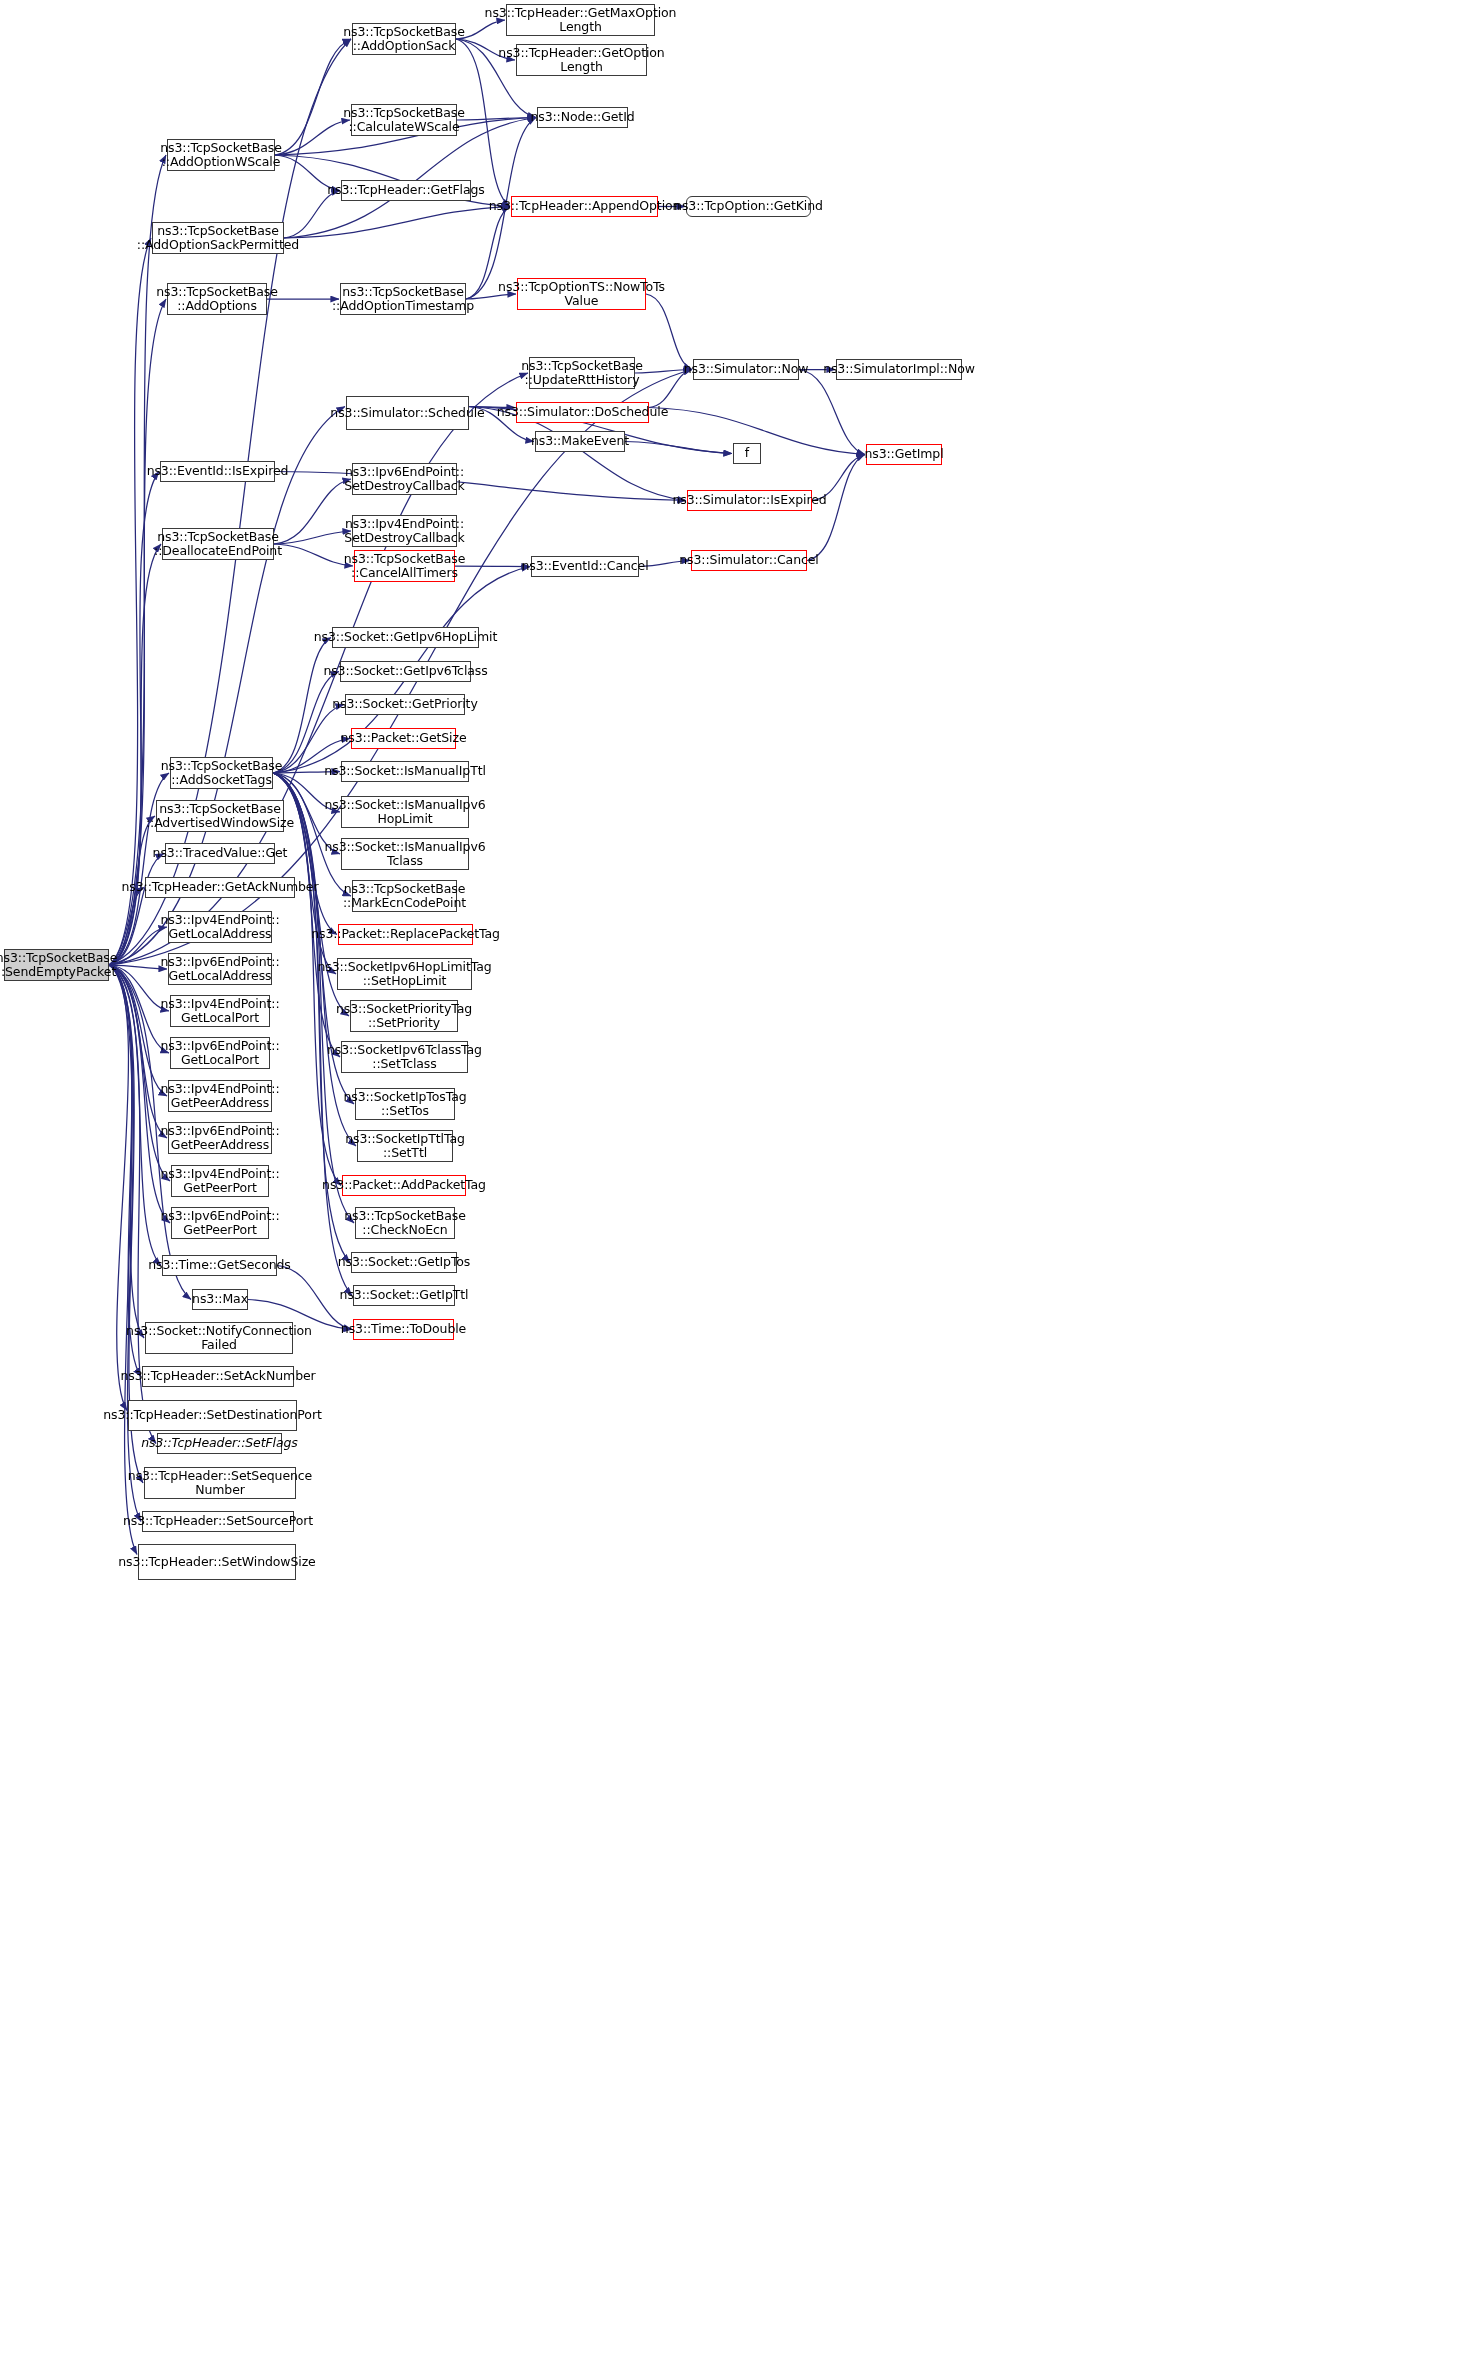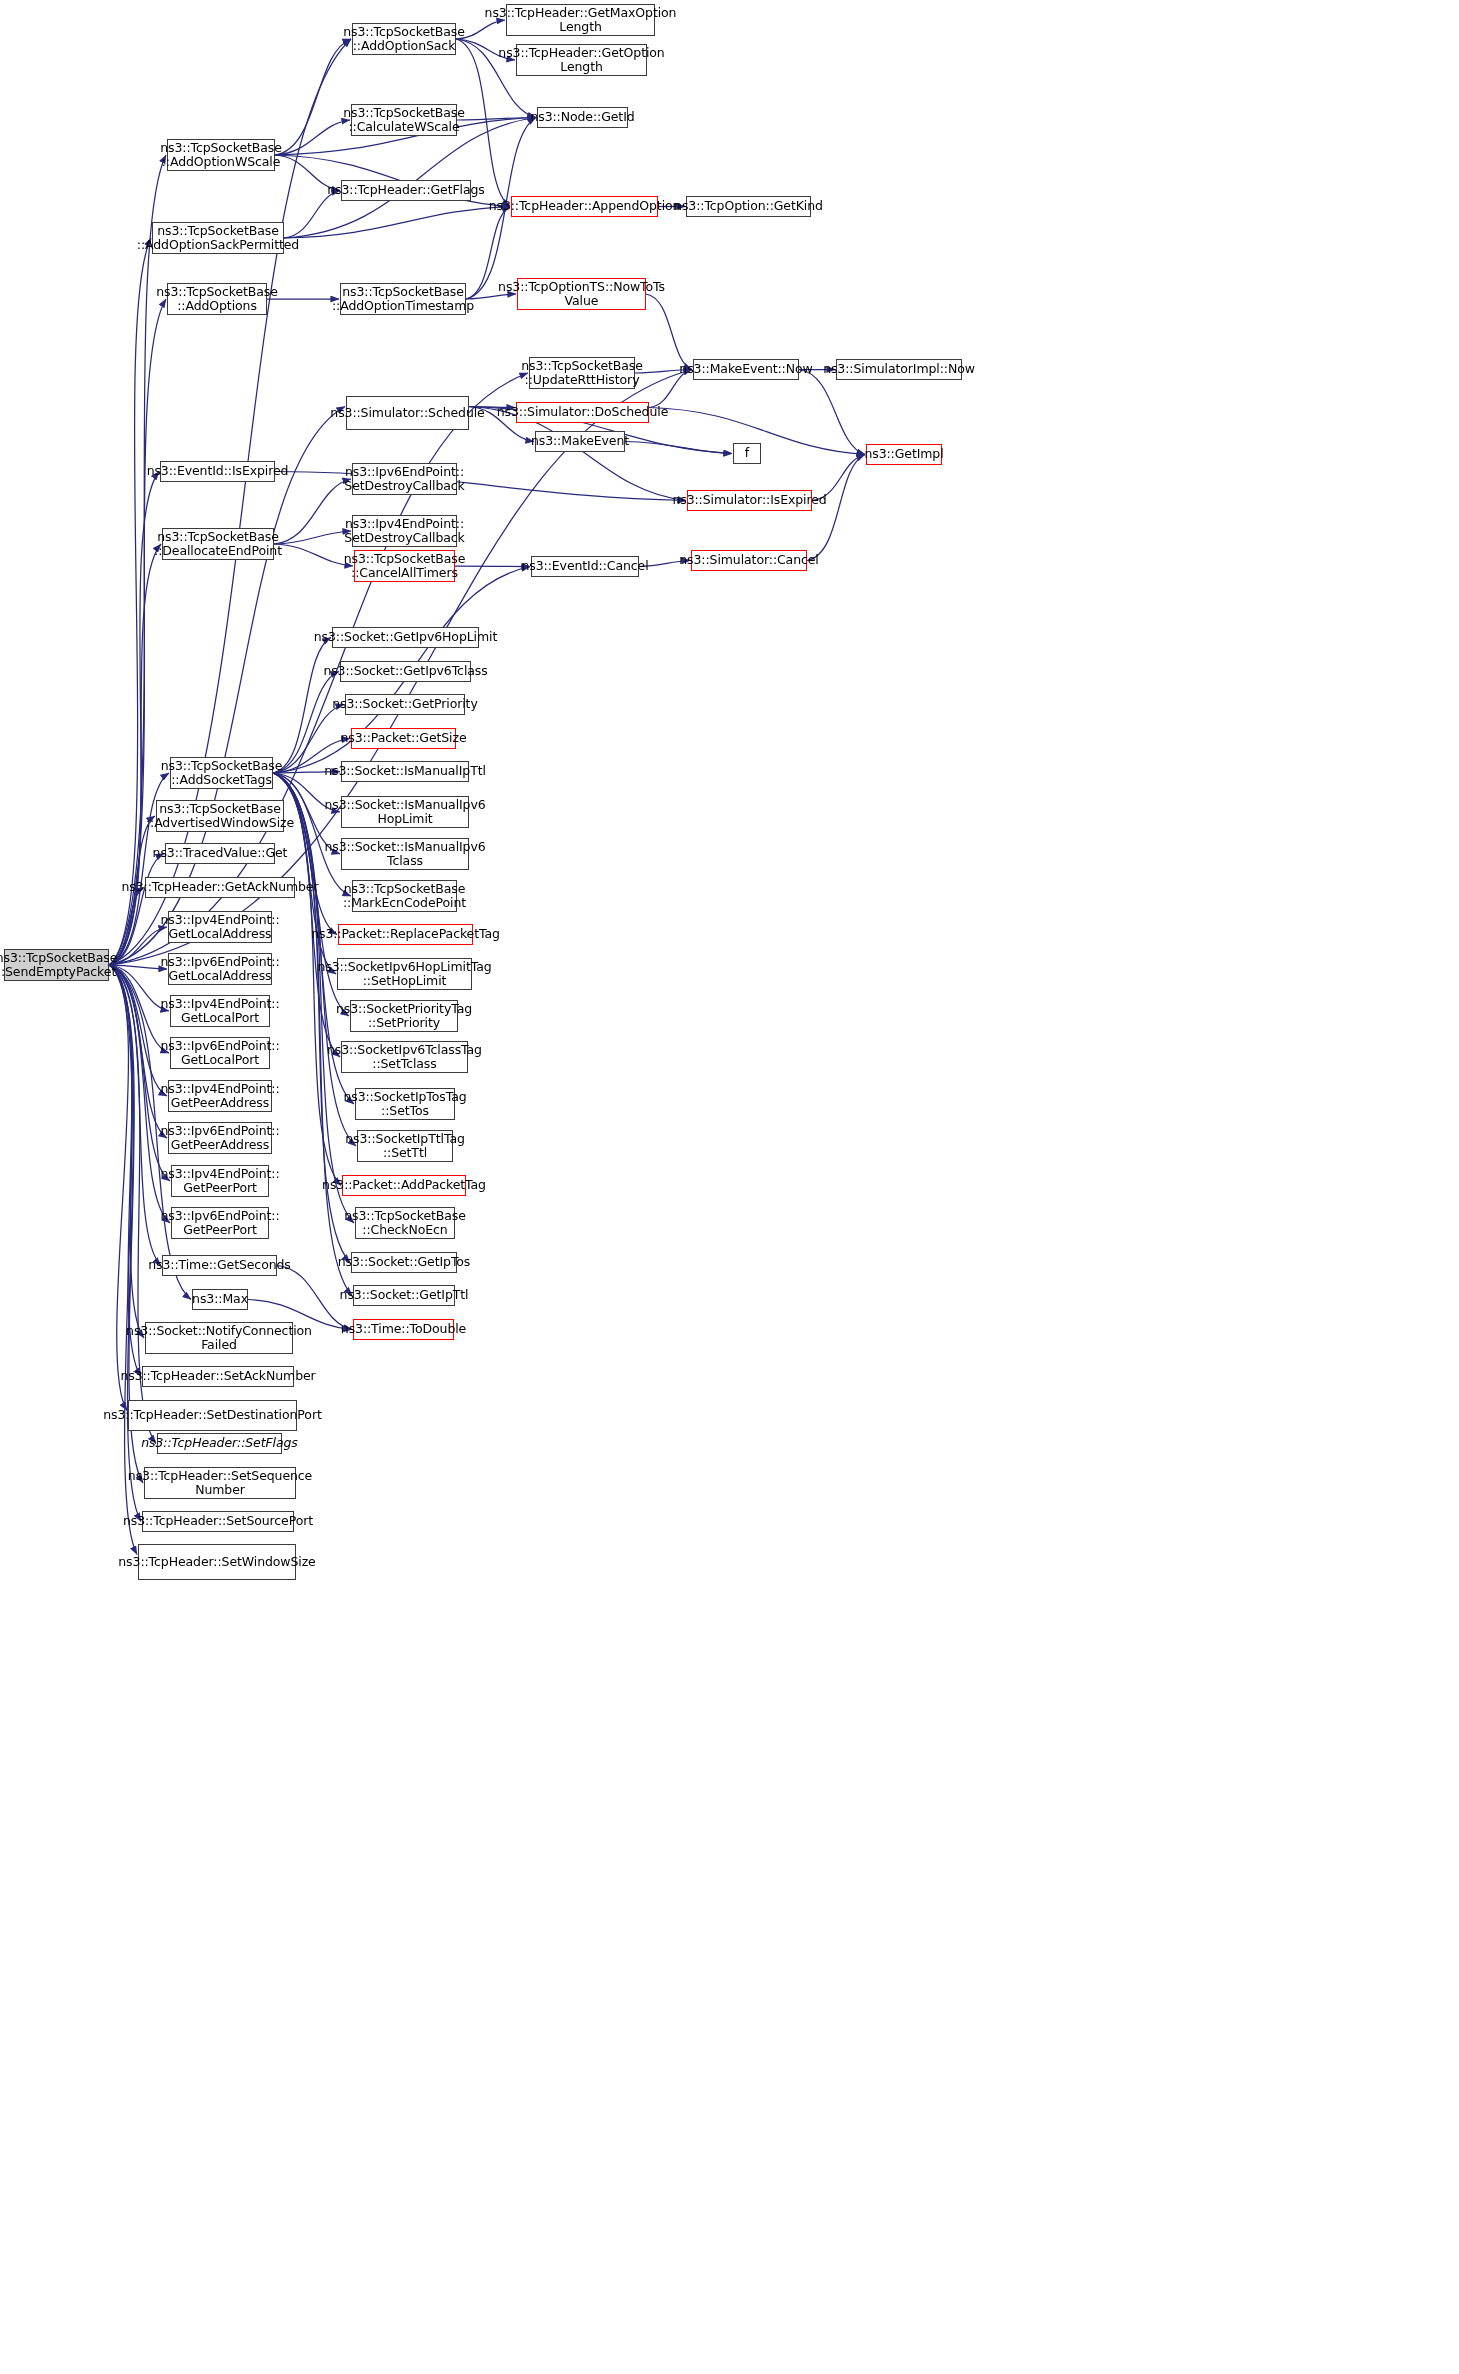--- a/index.html
+++ b/index.html
@@ -135,32 +135,32 @@
 Length</div>
       <div class="node" style="left: 516px; top: 44px; width: 131px; height: 32px;">ns3::TcpHeader::GetOption
 Length</div>
       <div class="node" style="left: 351px; top: 104px; width: 106px; height: 32px;">ns3::TcpSocketBase
 ::CalculateWScale</div>
       <div class="node" style="left: 537px; top: 107px; width: 91px; height: 21px;">ns3::Node::GetId</div>
       <div class="node" style="left: 167px; top: 139px; width: 108px; height: 32px;">ns3::TcpSocketBase
 ::AddOptionWScale</div>
       <div class="node" style="left: 341px; top: 180px; width: 130px; height: 21px;">ns3::TcpHeader::GetFlags</div>
       <div class="node red" style="left: 511px; top: 196px; width: 147px; height: 21px;">ns3::TcpHeader::AppendOption</div>
-      <div class="node" style="left: 686px; top: 196px; width: 125px; height: 21px;">ns3::TcpOption::GetKind</div>
+      <div class="node" style="left: 686px; top: 196px; width: 125px; height: 21px; border-radius: 6px;">ns3::TcpOption::GetKind</div>
       <div class="node" style="left: 152px; top: 222px; width: 132px; height: 32px;">ns3::TcpSocketBase
 ::AddOptionSackPermitted</div>
       <div class="node" style="left: 167px; top: 283px; width: 100px; height: 32px;">ns3::TcpSocketBase
 ::AddOptions</div>
       <div class="node" style="left: 340px; top: 283px; width: 126px; height: 32px;">ns3::TcpSocketBase
 ::AddOptionTimestamp</div>
       <div class="node red" style="left: 517px; top: 278px; width: 129px; height: 32px;">ns3::TcpOptionTS::NowToTs
 Value</div>
       <div class="node" style="left: 529px; top: 357px; width: 106px; height: 32px;">ns3::TcpSocketBase
 ::UpdateRttHistory</div>
-      <div class="node" style="left: 693px; top: 359px; width: 106px; height: 21px;">ns3::MakeEvent::Now</div>
+      <div class="node" style="left: 693px; top: 359px; width: 106px; height: 21px;">ns3::Simulator::Now</div>
       <div class="node" style="left: 836px; top: 359px; width: 126px; height: 21px;">ns3::SimulatorImpl::Now</div>
       <div class="node" style="left: 346px; top: 396px; width: 123px; height: 34px;">ns3::Simulator::Schedule</div>
       <div class="node red" style="left: 516px; top: 402px; width: 133px; height: 21px;">ns3::Simulator::DoSchedule</div>
       <div class="node" style="left: 535px; top: 431px; width: 90px; height: 21px;">ns3::MakeEvent</div>
       <div class="node" style="left: 733px; top: 443px; width: 28px; height: 21px;">f</div>
       <div class="node red" style="left: 866px; top: 444px; width: 76px; height: 21px;">ns3::GetImpl</div>
       <div class="node" style="left: 160px; top: 461px; width: 115px; height: 21px;">ns3::EventId::IsExpired</div>
       <div class="node" style="left: 352px; top: 463px; width: 105px; height: 32px;">ns3::Ipv6EndPoint::
 SetDestroyCallback</div>
       <div class="node red" style="left: 687px; top: 490px; width: 125px; height: 21px;">ns3::Simulator::IsExpired</div>

